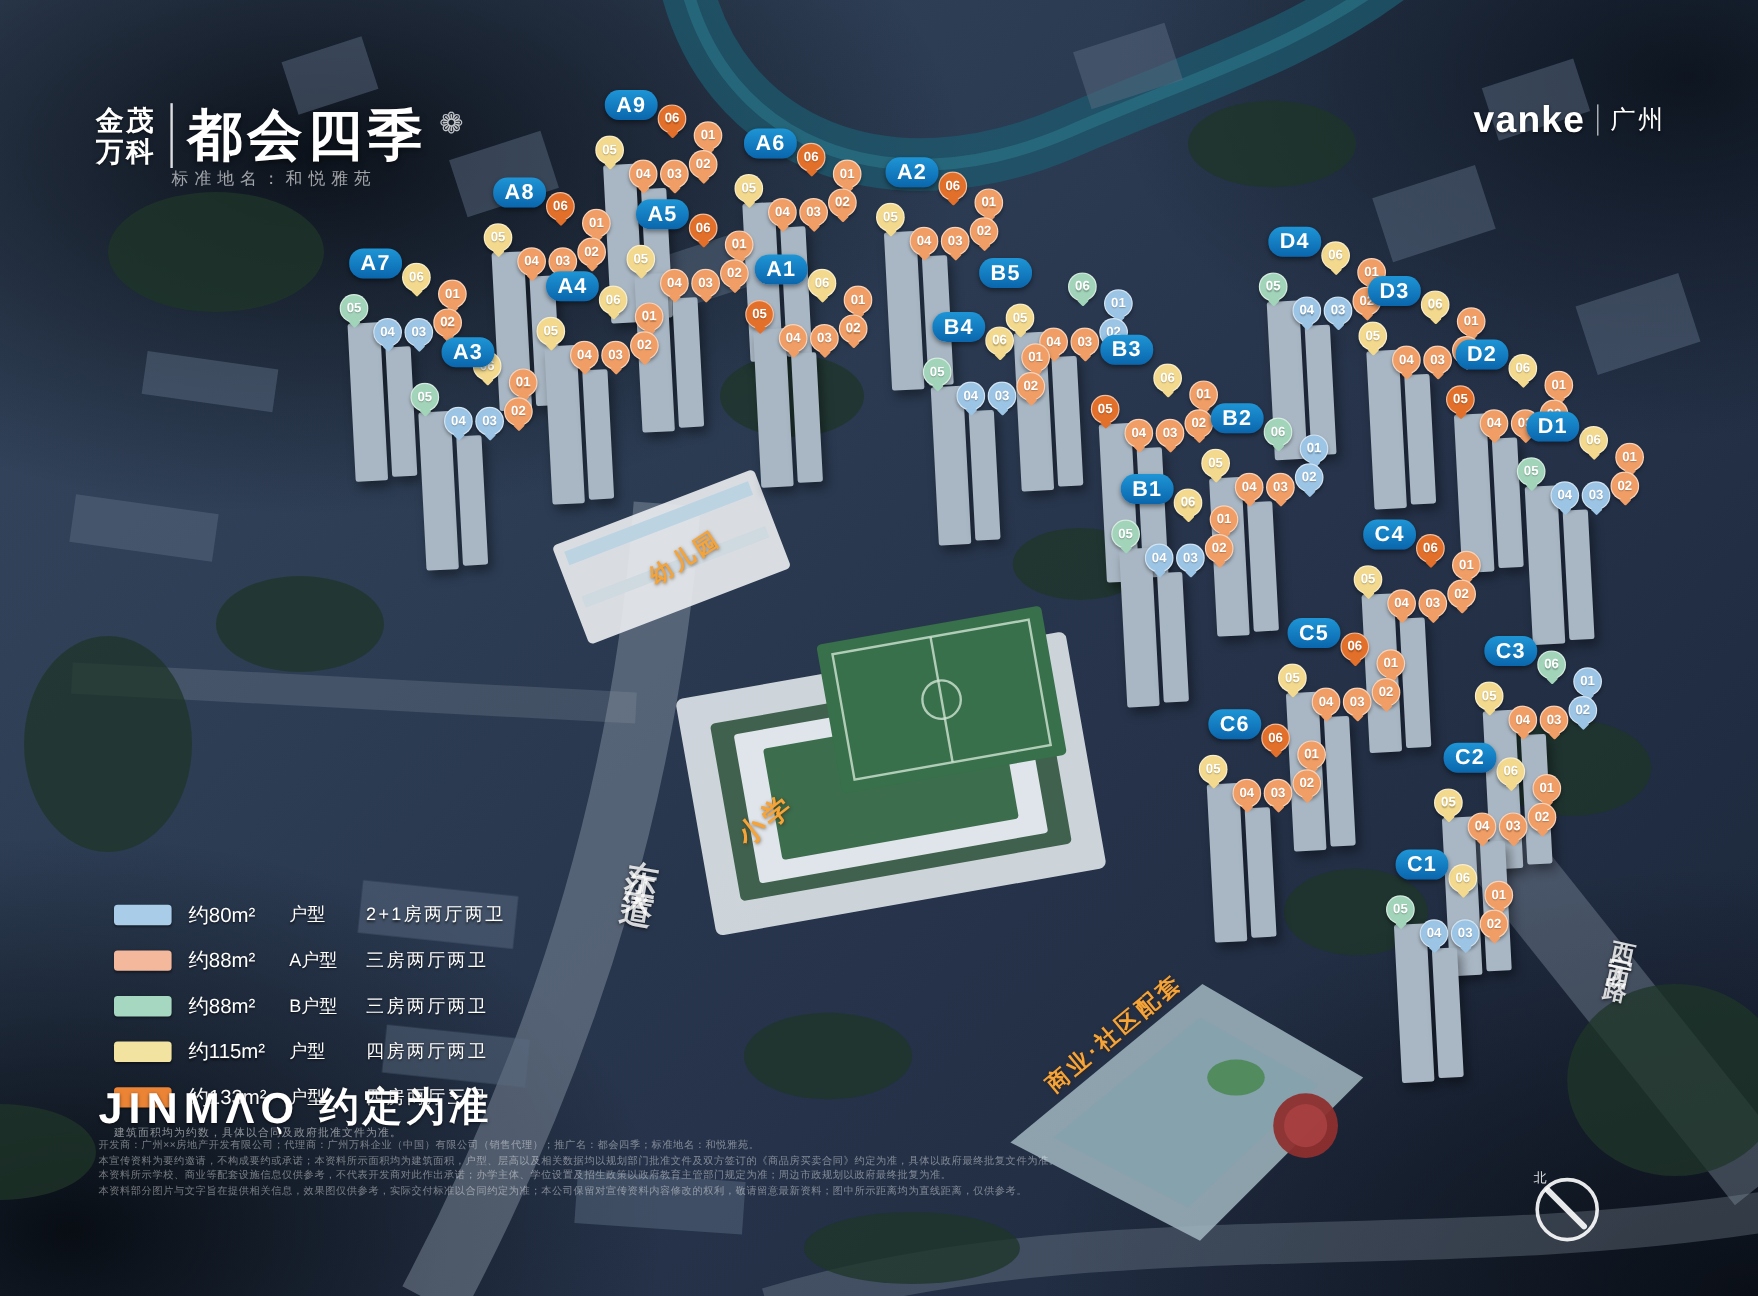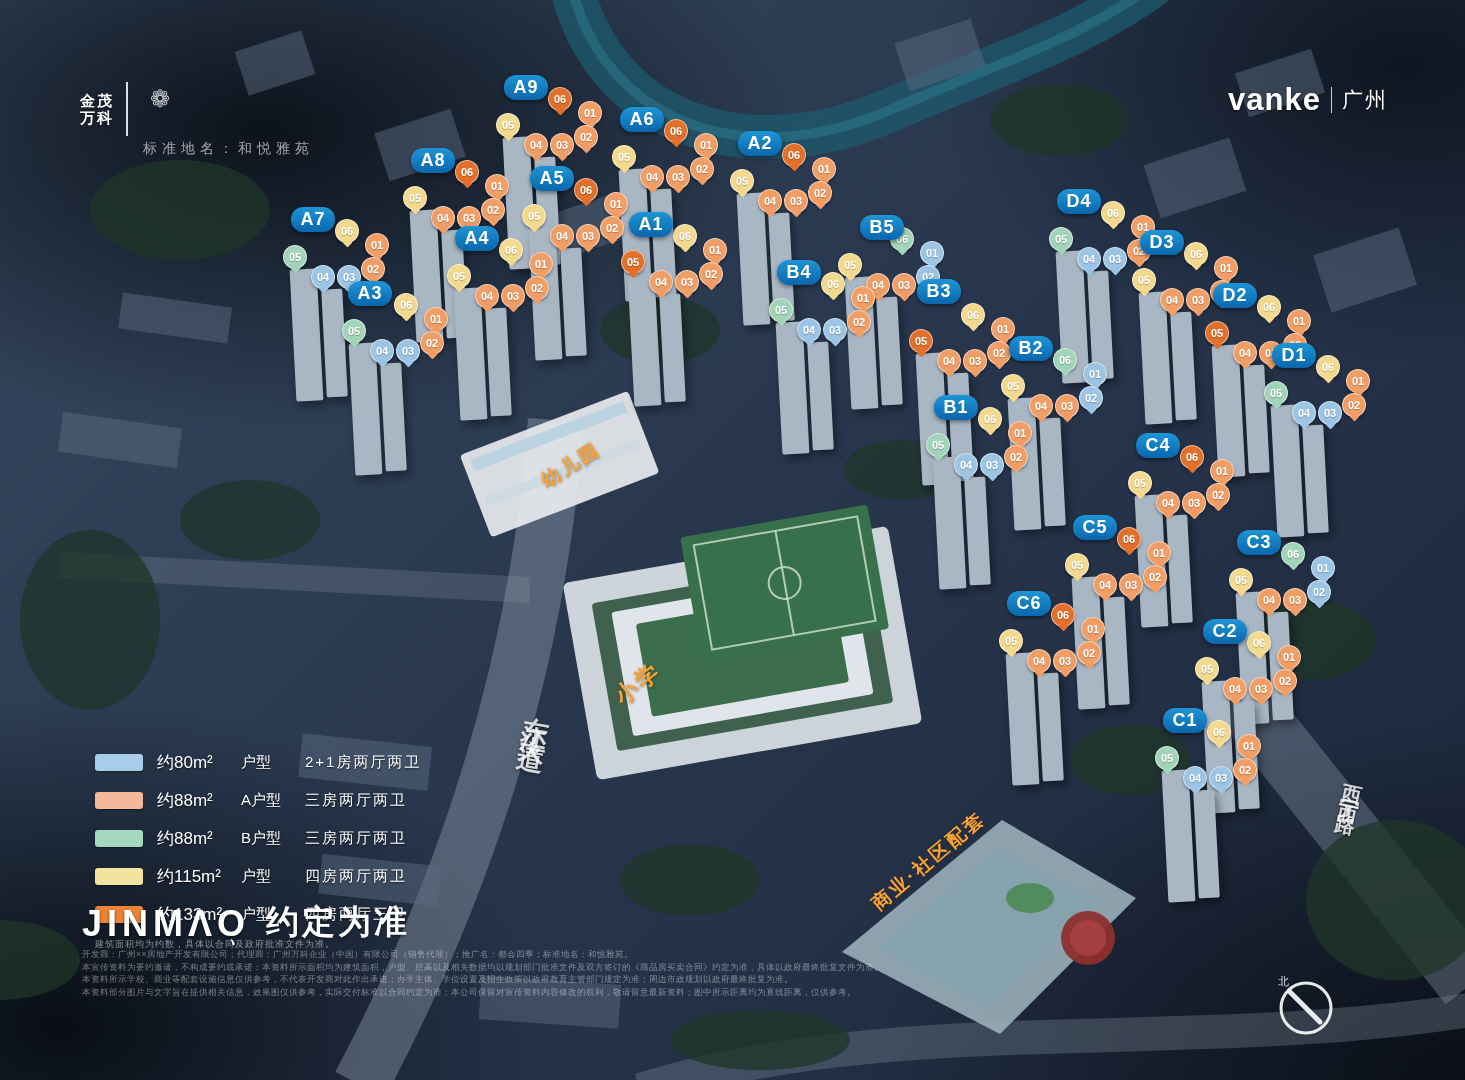--- a/index.html
+++ b/index.html
@@ -9,21 +9,21 @@
     background:
       radial-gradient(900px 500px at 18% 12%, rgba(6,10,16,.85), rgba(6,10,16,0) 60%),
       radial-gradient(800px 500px at 96% 6%, rgba(8,14,22,.8), rgba(8,14,22,0) 60%),
       radial-gradient(900px 600px at 4% 95%, rgba(5,9,14,.9), rgba(5,9,14,0) 55%),
       radial-gradient(1000px 600px at 100% 100%, rgba(7,11,17,.85), rgba(7,11,17,0) 60%),
       linear-gradient(135deg,#36475f 0%,#2c3c53 35%,#26334a 60%,#1b2639 100%);
   }
   svg.scene{position:absolute;inset:0;}
   
   .brand{position:absolute;left:80px;top:82px;display:flex;align-items:center;color:#fff;}
-  .brand .stack{font-size:15px;font-weight:bold;line-height:1.15;letter-spacing:2px;text-shadow:0 1px 3px rgba(0,0,0,.6);}
+  .brand .stack{font-size:23px;font-weight:bold;line-height:1.15;letter-spacing:2px;text-shadow:0 1px 3px rgba(0,0,0,.6);}
   .brand .bar{width:2px;height:54px;background:rgba(255,255,255,.85);margin:0 12px;}
   .brand .big{font-family:"Liberation Serif","DejaVu Serif",serif;font-size:46px;font-weight:bold;letter-spacing:4px;text-shadow:0 2px 5px rgba(0,0,0,.55);}
   .brand .emblem{font-size:24px;margin-left:10px;opacity:.75;transform:translateY(-10px);}
   .subtitle{position:absolute;left:143px;top:140px;color:rgba(255,255,255,.6);font-size:14px;letter-spacing:5px;}
   .vanke{position:absolute;left:1228px;top:82px;display:flex;align-items:center;color:#fff;text-shadow:0 1px 3px rgba(0,0,0,.6);}
   .vanke .wm{font-size:31px;font-weight:bold;letter-spacing:1px;}
   .vanke .bar{width:1px;height:26px;background:rgba(255,255,255,.8);margin:0 10px;}
   .vanke .city{font-size:21px;letter-spacing:2px;}
   
   .tower{position:absolute;border-radius:2px;transform:rotate(-3deg);
@@ -138,20 +138,21 @@
     <ellipse cx="760" cy="1040" rx="90" ry="30"></ellipse>
   </g>
 </svg>
 
 <div class="brand">
   <div class="stack">
     <div>金茂</div>
     <div>万科</div>
   </div>
   <div class="bar"></div>
+  <div class="big">都会四季</div>
   <div class="emblem">❁</div>
 </div>
 <div class="subtitle">标准地名：和悦雅苑</div>
 
 <div class="vanke">
   <div class="wm">vanke</div>
   <div class="bar"></div>
   <div class="city">广州</div>
 </div>
 
@@ -255,28 +256,28 @@
       <div class="badge" style="left: 447px; top: 264px; background: rgb(242, 217, 142);">05<div class="tail" style="background: rgb(242, 217, 142);"></div></div>
       <div class="badge" style="left: 475px; top: 284px; background: rgb(240, 158, 102);">04<div class="tail" style="background: rgb(240, 158, 102);"></div></div>
       <div class="badge" style="left: 501px; top: 284px; background: rgb(240, 158, 102);">03<div class="tail" style="background: rgb(240, 158, 102);"></div></div>
       <div class="bldg-label" style="left: 629px; top: 212px;">A1</div>
       <div class="badge" style="left: 673px; top: 224px; background: rgb(242, 217, 142);">06<div class="tail" style="background: rgb(242, 217, 142);"></div></div>
       <div class="badge" style="left: 703px; top: 238px; background: rgb(240, 158, 102);">01<div class="tail" style="background: rgb(240, 158, 102);"></div></div>
       <div class="badge" style="left: 699px; top: 262px; background: rgb(240, 158, 102);">02<div class="tail" style="background: rgb(240, 158, 102);"></div></div>
       <div class="badge" style="left: 621px; top: 250px; background: rgb(226, 112, 43);">05<div class="tail" style="background: rgb(226, 112, 43);"></div></div>
       <div class="badge" style="left: 649px; top: 270px; background: rgb(240, 158, 102);">04<div class="tail" style="background: rgb(240, 158, 102);"></div></div>
       <div class="badge" style="left: 675px; top: 270px; background: rgb(240, 158, 102);">03<div class="tail" style="background: rgb(240, 158, 102);"></div></div>
-      <div class="bldg-label" style="left: 348px; top: 281px; text-align: right;">A3</div>
+      <div class="bldg-label" style="left: 368px; top: 281px; text-align: right;">A3</div>
       <div class="badge" style="left: 394px; top: 293px; background: rgb(242, 217, 142);">06<div class="tail" style="background: rgb(242, 217, 142);"></div></div>
       <div class="badge" style="left: 424px; top: 307px; background: rgb(240, 158, 102);">01<div class="tail" style="background: rgb(240, 158, 102);"></div></div>
       <div class="badge" style="left: 420px; top: 331px; background: rgb(240, 158, 102);">02<div class="tail" style="background: rgb(240, 158, 102);"></div></div>
       <div class="badge" style="left: 342px; top: 319px; background: rgb(162, 212, 186);">05<div class="tail" style="background: rgb(162, 212, 186);"></div></div>
       <div class="badge" style="left: 370px; top: 339px; background: rgb(156, 196, 228);">04<div class="tail" style="background: rgb(156, 196, 228);"></div></div>
       <div class="badge" style="left: 396px; top: 339px; background: rgb(156, 196, 228);">03<div class="tail" style="background: rgb(156, 196, 228);"></div></div>
-      <div class="bldg-label" style="left: 860px; top: 215px;">B5</div>
+      <div class="bldg-label" style="left: 816px; top: 215px;">B5</div>
       <div class="badge" style="left: 890px; top: 227px; background: rgb(162, 212, 186);">06<div class="tail" style="background: rgb(162, 212, 186);"></div></div>
       <div class="badge" style="left: 920px; top: 241px; background: rgb(156, 196, 228);">01<div class="tail" style="background: rgb(156, 196, 228);"></div></div>
       <div class="badge" style="left: 916px; top: 265px; background: rgb(156, 196, 228);">02<div class="tail" style="background: rgb(156, 196, 228);"></div></div>
       <div class="badge" style="left: 838px; top: 253px; background: rgb(242, 217, 142);">05<div class="tail" style="background: rgb(242, 217, 142);"></div></div>
       <div class="badge" style="left: 866px; top: 273px; background: rgb(240, 158, 102);">04<div class="tail" style="background: rgb(240, 158, 102);"></div></div>
       <div class="badge" style="left: 892px; top: 273px; background: rgb(240, 158, 102);">03<div class="tail" style="background: rgb(240, 158, 102);"></div></div>
       <div class="bldg-label" style="left: 777px; top: 260px;">B4</div>
       <div class="badge" style="left: 821px; top: 272px; background: rgb(242, 217, 142);">06<div class="tail" style="background: rgb(242, 217, 142);"></div></div>
       <div class="badge" style="left: 851px; top: 286px; background: rgb(240, 158, 102);">01<div class="tail" style="background: rgb(240, 158, 102);"></div></div>
       <div class="badge" style="left: 847px; top: 310px; background: rgb(240, 158, 102);">02<div class="tail" style="background: rgb(240, 158, 102);"></div></div>

